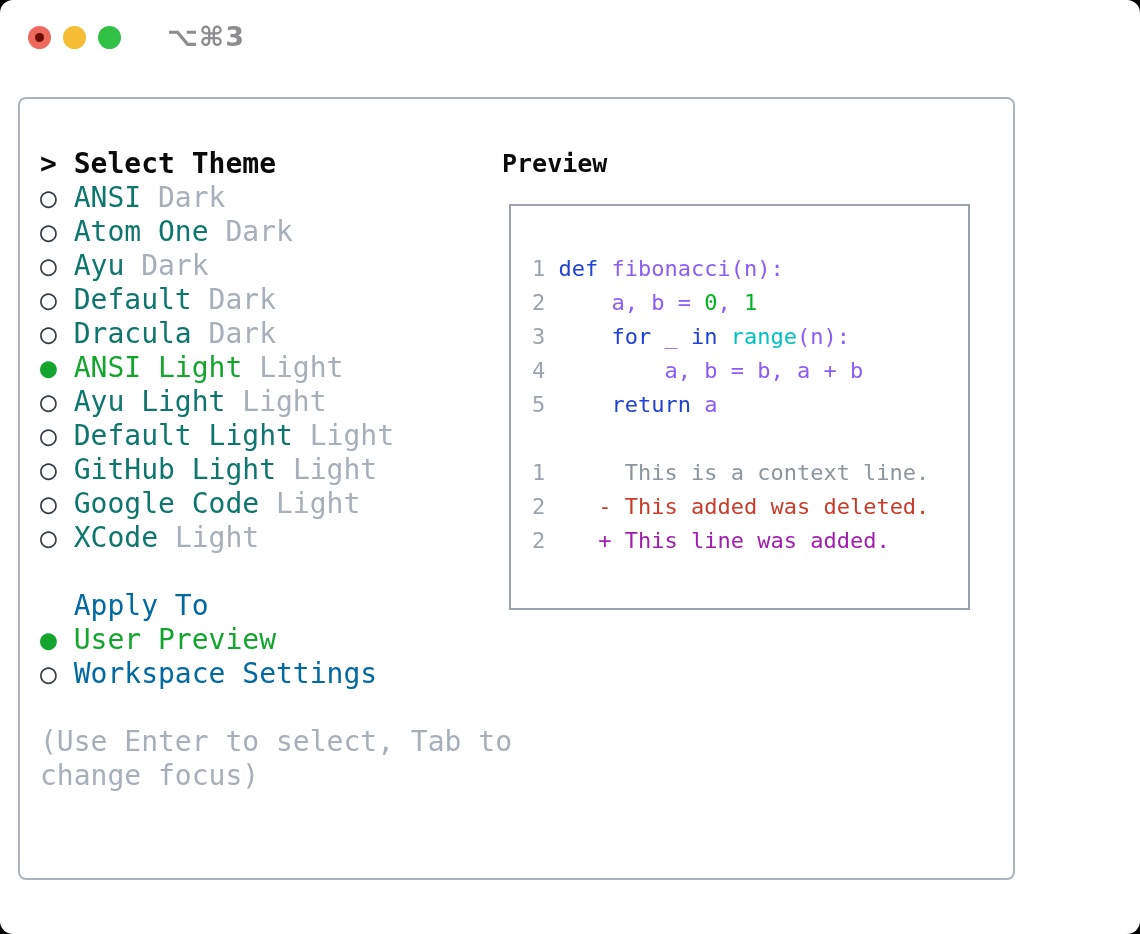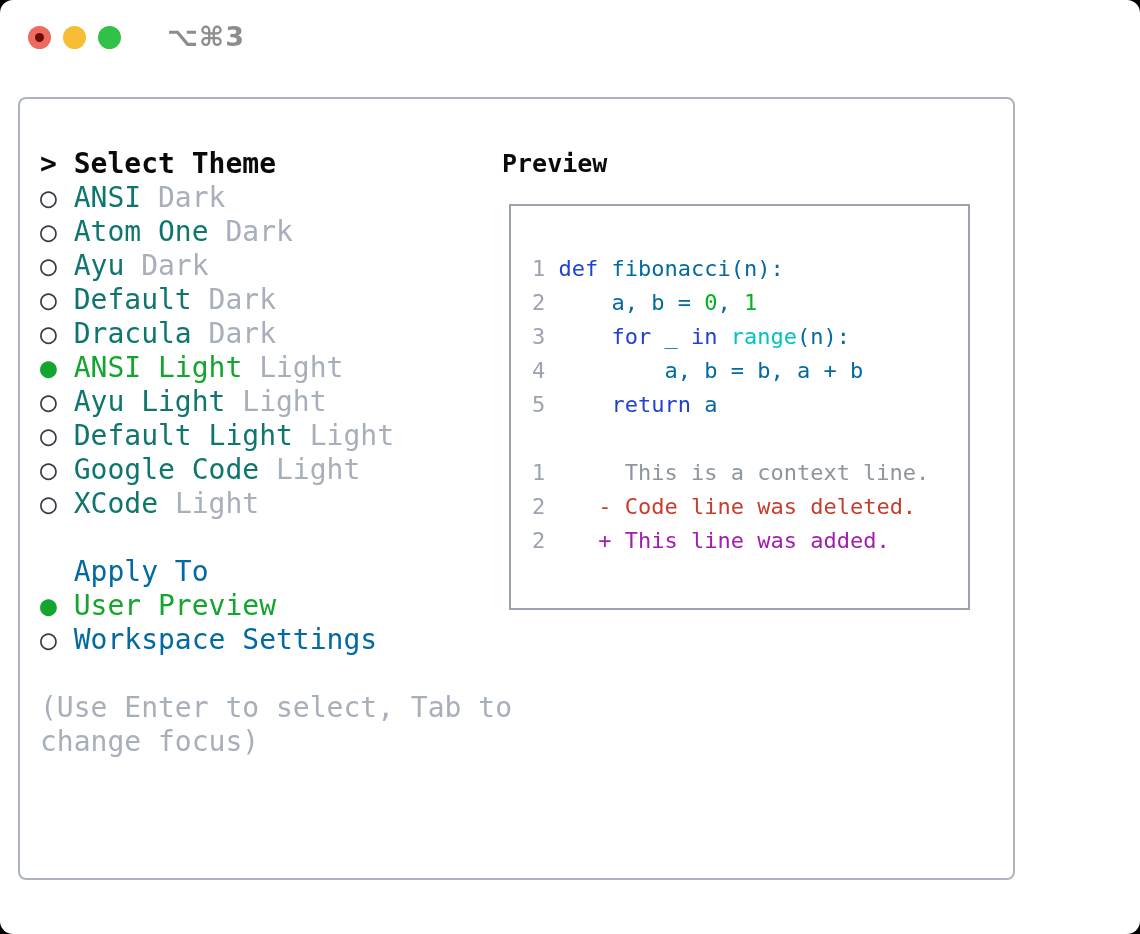--- a/index.html
+++ b/index.html
@@ -55,21 +55,21 @@
   #preview-box{
     position:absolute;left:489px;top:105px;width:461px;height:406px;
     box-sizing:border-box;border:2px solid #9aa2ab;background:#fff;
   }
   #code{position:absolute;left:21px;top:46px;}
   .crow{
     margin:0;height:34px;line-height:34px;font-size:22px;white-space:pre;
     font-family:"DejaVu Sans Mono","Liberation Mono",monospace;
   }
   .lineno{display:inline-block;width:2ch;color:#9aa3af;}
-  .c-plain{color:#0369a1;}
+  .c-plain{color:#8b5cf6;}
   .c-keyword{color:#1f41d6;}
   .c-builtin{color:#00c2c4;}
   .c-number{color:#00b31f;}
   .c-context{color:#8d959d;}
   .c-deleted{color:#c93c2b;}
   .c-added{color:#a21caf;}
 </style>
 </head>
 <body>
 
@@ -89,38 +89,39 @@
     <div id="left-col">
         <pre class="row"><span class="hdr">&gt; </span><span class="hdr">Select Theme</span></pre>
         <pre class="row"><span class="mark">○ </span><span class="name">ANSI </span><span class="tag">Dark</span></pre>
         <pre class="row"><span class="mark">○ </span><span class="name">Atom One </span><span class="tag">Dark</span></pre>
         <pre class="row"><span class="mark">○ </span><span class="name">Ayu </span><span class="tag">Dark</span></pre>
         <pre class="row"><span class="mark">○ </span><span class="name">Default </span><span class="tag">Dark</span></pre>
         <pre class="row"><span class="mark">○ </span><span class="name">Dracula </span><span class="tag">Dark</span></pre>
         <pre class="row"><span class="sel">● </span><span class="sel">ANSI Light </span><span class="tag">Light</span></pre>
         <pre class="row"><span class="mark">○ </span><span class="name">Ayu Light </span><span class="tag">Light</span></pre>
         <pre class="row"><span class="mark">○ </span><span class="name">Default Light </span><span class="tag">Light</span></pre>
+        <pre class="row"><span class="mark">○ </span><span class="name">GitHub Light </span><span class="tag">Light</span></pre>
         <pre class="row"><span class="mark">○ </span><span class="name">Google Code </span><span class="tag">Light</span></pre>
         <pre class="row"><span class="mark">○ </span><span class="name">XCode </span><span class="tag">Light</span></pre>
         <pre class="row"><span> </span></pre>
         <pre class="row"><span>  </span><span class="blk">Apply To</span></pre>
         <pre class="row"><span class="sel">● </span><span class="sel">User Preview</span></pre>
         <pre class="row"><span class="mark">○ </span><span class="blk">Workspace Settings</span></pre>
         <pre class="row"><span> </span></pre>
         <pre class="row"><span class="hint">(Use Enter to select, Tab to</span></pre>
         <pre class="row"><span class="hint">change focus)</span></pre>
       </div>
     <div id="preview-header">Preview</div>
     <div id="preview-box">
       <div id="code">
           <pre class="crow"><span class="lineno">1</span><span class="c-keyword">def</span><span class="c-plain"> fibonacci(n):</span></pre>
           <pre class="crow"><span class="lineno">2</span><span class="c-plain">    a, b = </span><span class="c-number">0</span><span class="c-plain">, </span><span class="c-number">1</span></pre>
           <pre class="crow"><span class="lineno">3</span><span class="c-plain">    </span><span class="c-keyword">for</span><span class="c-plain"> _ </span><span class="c-keyword">in</span><span class="c-plain"> </span><span class="c-builtin">range</span><span class="c-plain">(n):</span></pre>
           <pre class="crow"><span class="lineno">4</span><span class="c-plain">        a, b = b, a + b</span></pre>
           <pre class="crow"><span class="lineno">5</span><span class="c-plain">    </span><span class="c-keyword">return</span><span class="c-plain"> a</span></pre>
           <pre class="crow"><span class="lineno"></span></pre>
           <pre class="crow"><span class="lineno">1</span><span class="c-context">     This is a context line.</span></pre>
-          <pre class="crow"><span class="lineno">2</span><span class="c-plain">   </span><span class="c-deleted">- Code line was deleted.</span></pre>
+          <pre class="crow"><span class="lineno">2</span><span class="c-plain">   </span><span class="c-deleted">- This added was deleted.</span></pre>
           <pre class="crow"><span class="lineno">2</span><span class="c-plain">   </span><span class="c-added">+ This line was added.</span></pre>
         </div>
     </div>
   </div>
 </div>
 
 </body></html>

